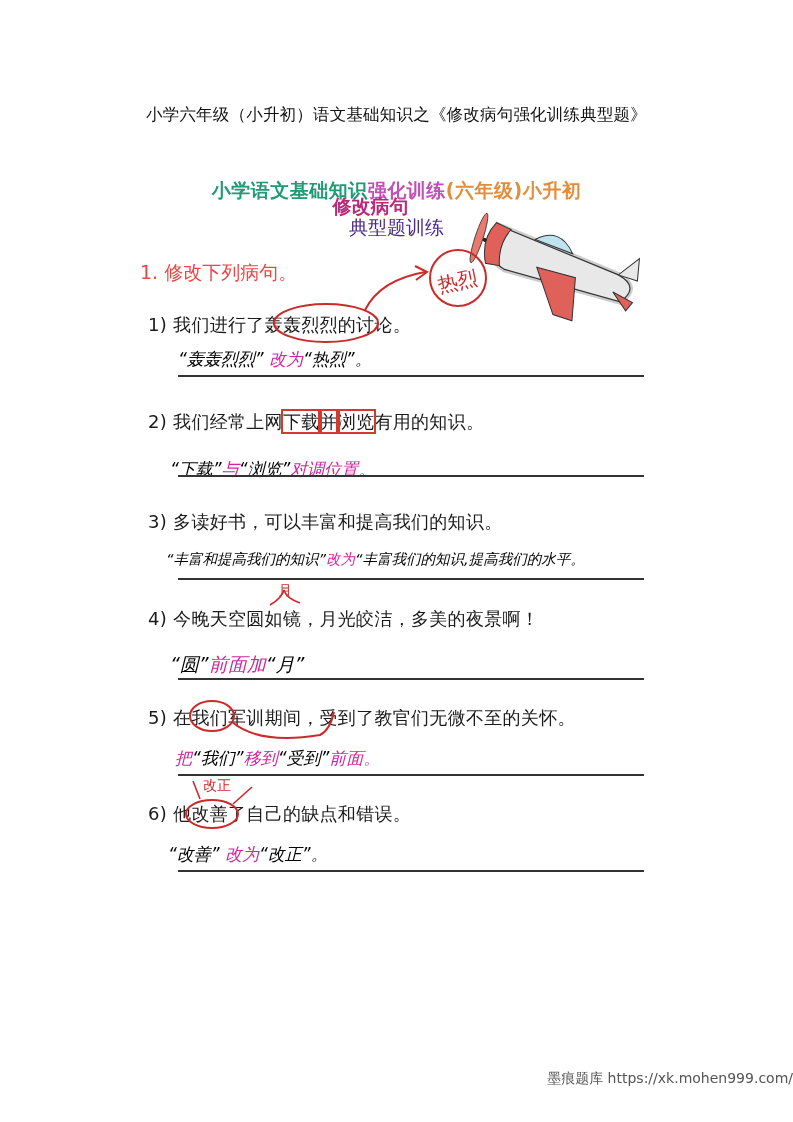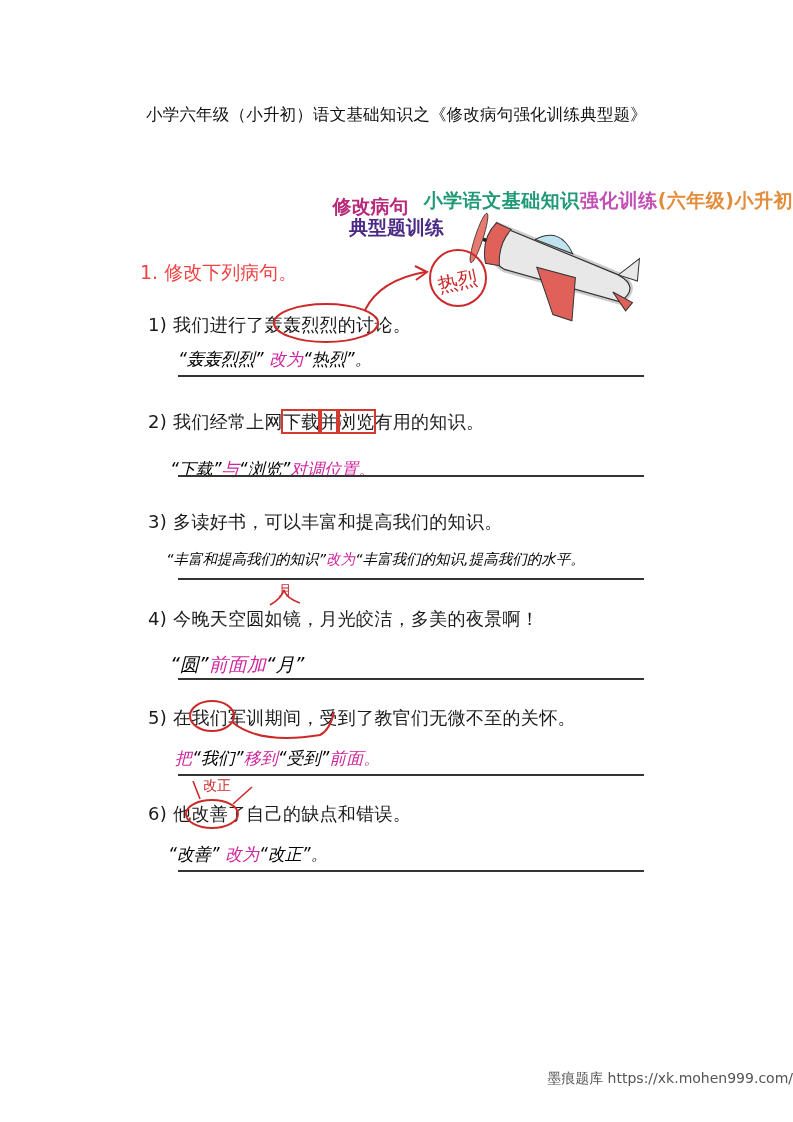--- a/index.html
+++ b/index.html
@@ -1,26 +1,26 @@
 <!DOCTYPE html>
 <html><head>
   <meta charset="utf-8">
   <style>
     html, body { margin: 0; padding: 0; background: #ffffff; }
     body { width: 793px; height: 1122px; position: relative; overflow: hidden;
            font-family: "DejaVu Sans", "Liberation Sans", sans-serif; color: #222; }
     .abs { position: absolute; }
     .doc-title { left: 0; width: 793px; top: 104px; text-align: center;
                  font-family: "DejaVu Serif", "Liberation Serif", serif; font-size: 16.5px; color: #111; letter-spacing: 0.2px; }
-    .banner-line1 { left: 0; width: 793px; top: 188px; text-align: right; font-weight: bold; font-size: 19px; letter-spacing: 0.5px; }
+    .banner-line1 { left: 0; width: 793px; top: 178px; text-align: center; font-weight: bold; font-size: 19px; letter-spacing: 0.5px; }
     .banner-line1 .c1 { color: #1f9a74; }
     .banner-line1 .c2 { color: #c24fb6; }
     .banner-line1 .c3 { color: #e38c3a; }
     .banner-line2 { left: 0; width: 741px; top: 194px; text-align: center; font-weight: bold; font-size: 19px; color: #b8297a; }
-    .banner-line3 { left: 0; width: 793px; top: 215px; text-align: center; font-weight: bold; font-size: 19px; color: #4b2a86; }
+    .banner-line3 { left: 0; width: 793px; top: 215px; text-align: center; font-weight: normal; font-size: 19px; color: #4b2a86; }
     .section-heading { left: 140px; top: 260px; font-size: 19px; color: #ef4444; }
     .q { left: 148px; font-size: 18px; color: #1a1a1a; letter-spacing: 0.3px; white-space: nowrap; }
     .ans { font-size: 17px; white-space: nowrap; font-style: italic; }
     .g { color: #000000; }
     .m { color: #d0259e; }
     .rule { left: 178px; width: 466px; height: 2px; background: #333; }
     .footer { left: 0; width: 793px; top: 1070px; text-align: right; font-size: 14px; color: #555; }
     svg.overlay { position: absolute; left: 0; top: 0; pointer-events: none; }
     .boxed { outline: 2px solid #d23a2e; outline-offset: 0px; margin-top: 44px; }
     .red { color: #cc2a2a; }

